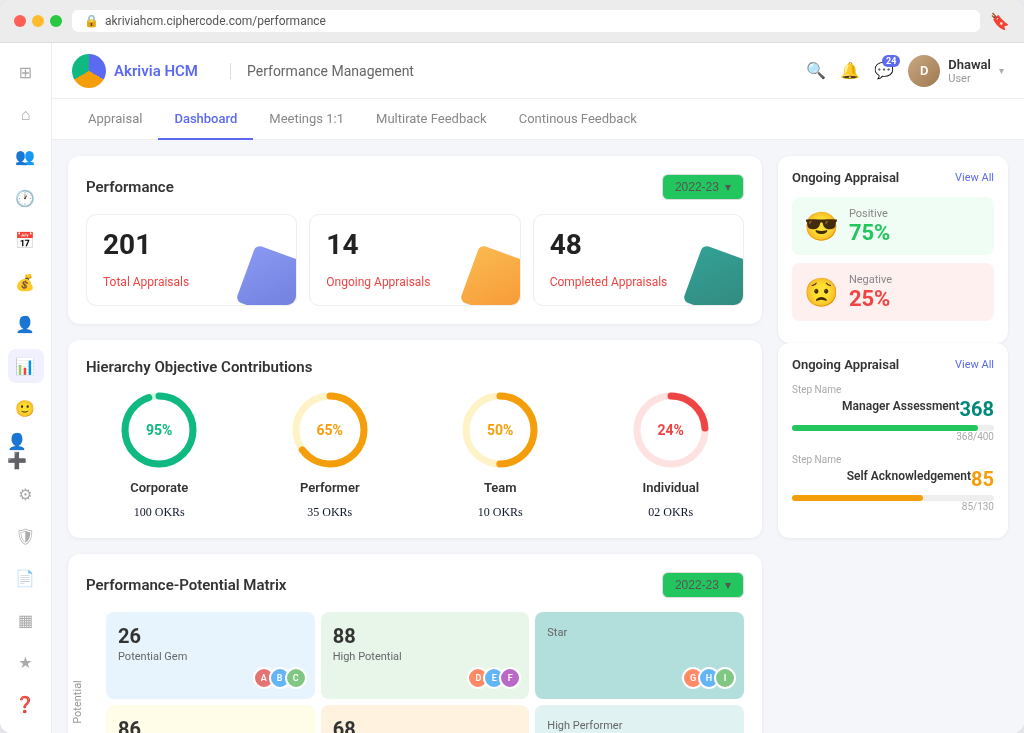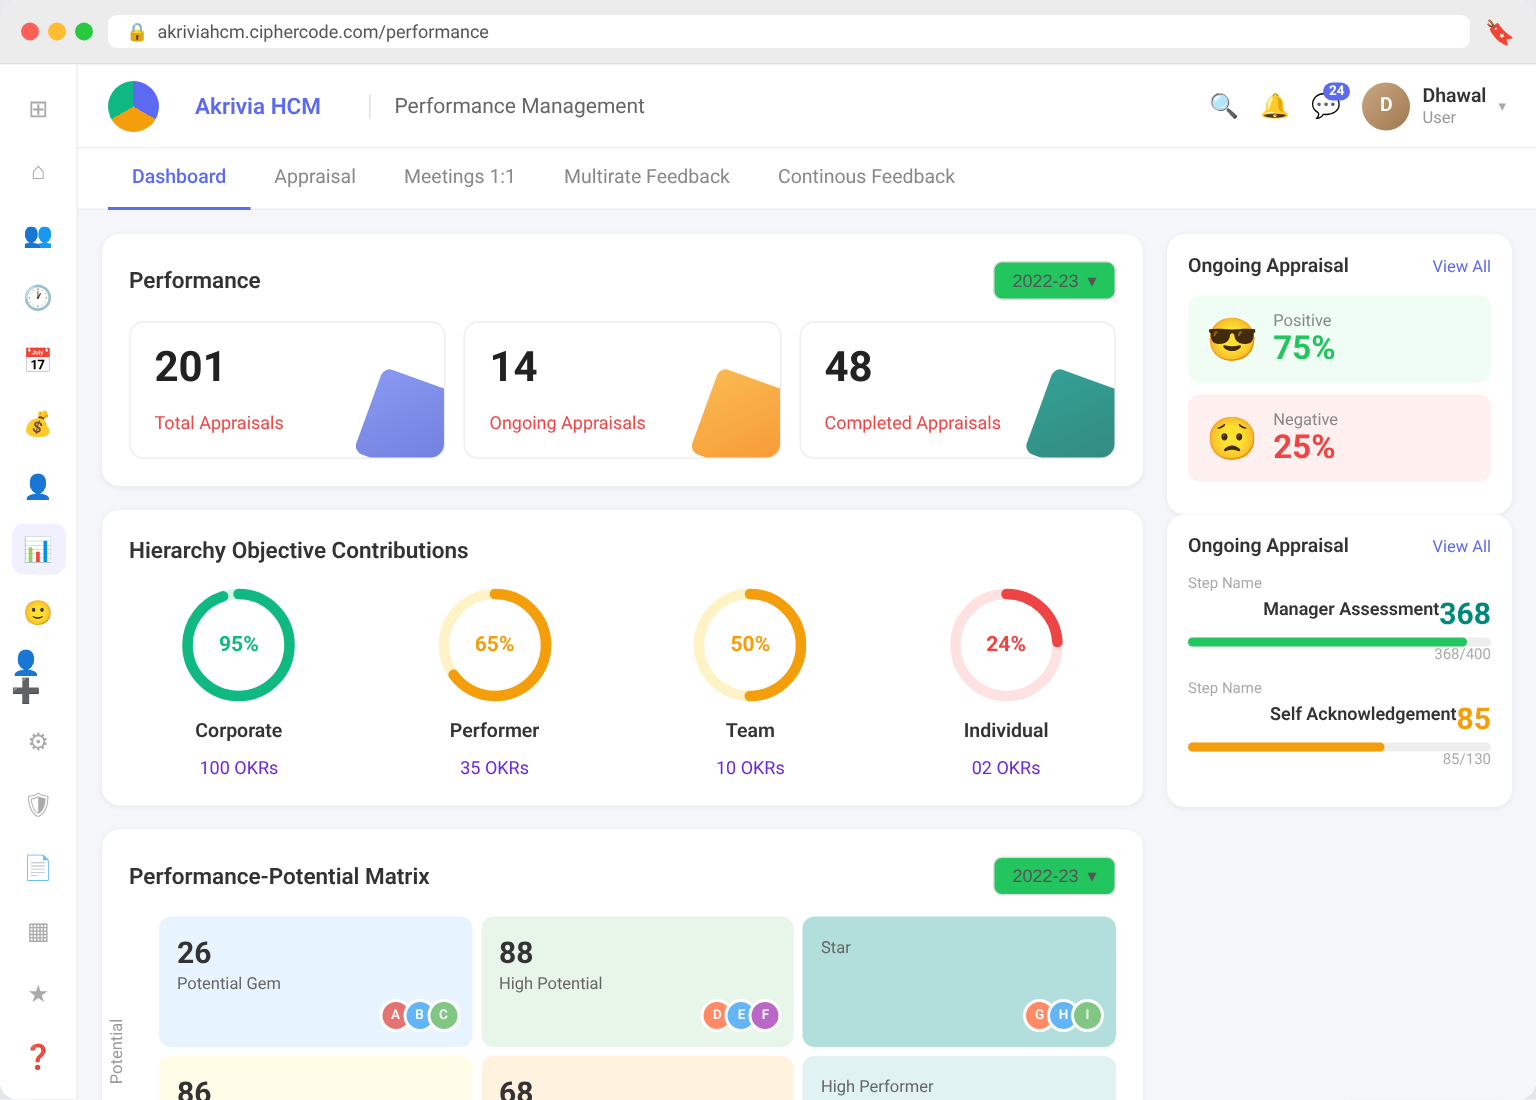--- a/index.html
+++ b/index.html
@@ -98,21 +98,21 @@
       align-items: center;
       gap: 8px;
       margin-right: 16px;
     }
     .logo-circle {
       width: 34px;
       height: 34px;
       border-radius: 50%;
       background: conic-gradient(#5b6af0 0deg 120deg, #f59e0b 120deg 240deg, #10b981 240deg 360deg);
     }
-    .logo-text { font-size: 15px; font-weight: 600; color: #333; margin-left: 16px; }
+    .logo-text { font-size: 15px; font-weight: 600; color: #333; }
     .logo-text span { color: #5b6af0; }
     .page-title { font-size: 14px; color: #666; border-left: 1px solid #ddd; padding-left: 16px; }
     .header-actions { margin-left: auto; display: flex; align-items: center; gap: 14px; }
     .header-icon { font-size: 16px; color: #888; cursor: pointer; position: relative; }
     .badge {
       position: absolute;
       top: -6px;
       right: -6px;
       background: #5b6af0;
       color: white;
@@ -253,21 +253,21 @@
     .circle-chart svg { position: absolute; top: 0; left: 0; }
     .circle-label {
       position: absolute;
       top: 50%;
       left: 50%;
       transform: translate(-50%, -50%);
       font-size: 14px;
       font-weight: 700;
     }
     .okr-name { font-size: 13px; font-weight: 600; color: #333; }
-    .okr-count { font-size: 12px; color: #6d28d9; }
+    .okr-count { font-size: 12px; color: #0f172a; font-family: Liberation Serif, serif; }
 
     
     .matrix-grid {
       display: grid;
       grid-template-columns: 1fr 1fr 1fr;
       grid-template-rows: 1fr 1fr;
       gap: 6px;
       height: 180px;
     }
     .matrix-cell {
@@ -436,22 +436,22 @@
             <div>
               <div class="user-name">Dhawal</div>
               <div class="user-role">User</div>
             </div>
             <span style="color:#aaa;font-size:10px;">▾</span>
           </div>
         </div>
       </div>
 
       <div class="nav-tabs">
+        <div class="nav-tab">Appraisal</div>
         <div class="nav-tab active">Dashboard</div>
-        <div class="nav-tab">Appraisal</div>
         <div class="nav-tab">Meetings 1:1</div>
         <div class="nav-tab">Multirate Feedback</div>
         <div class="nav-tab">Continous Feedback</div>
       </div>
 
       <div class="page-body">
 
         <div class="left-col">
 
           <div class="section-card">

